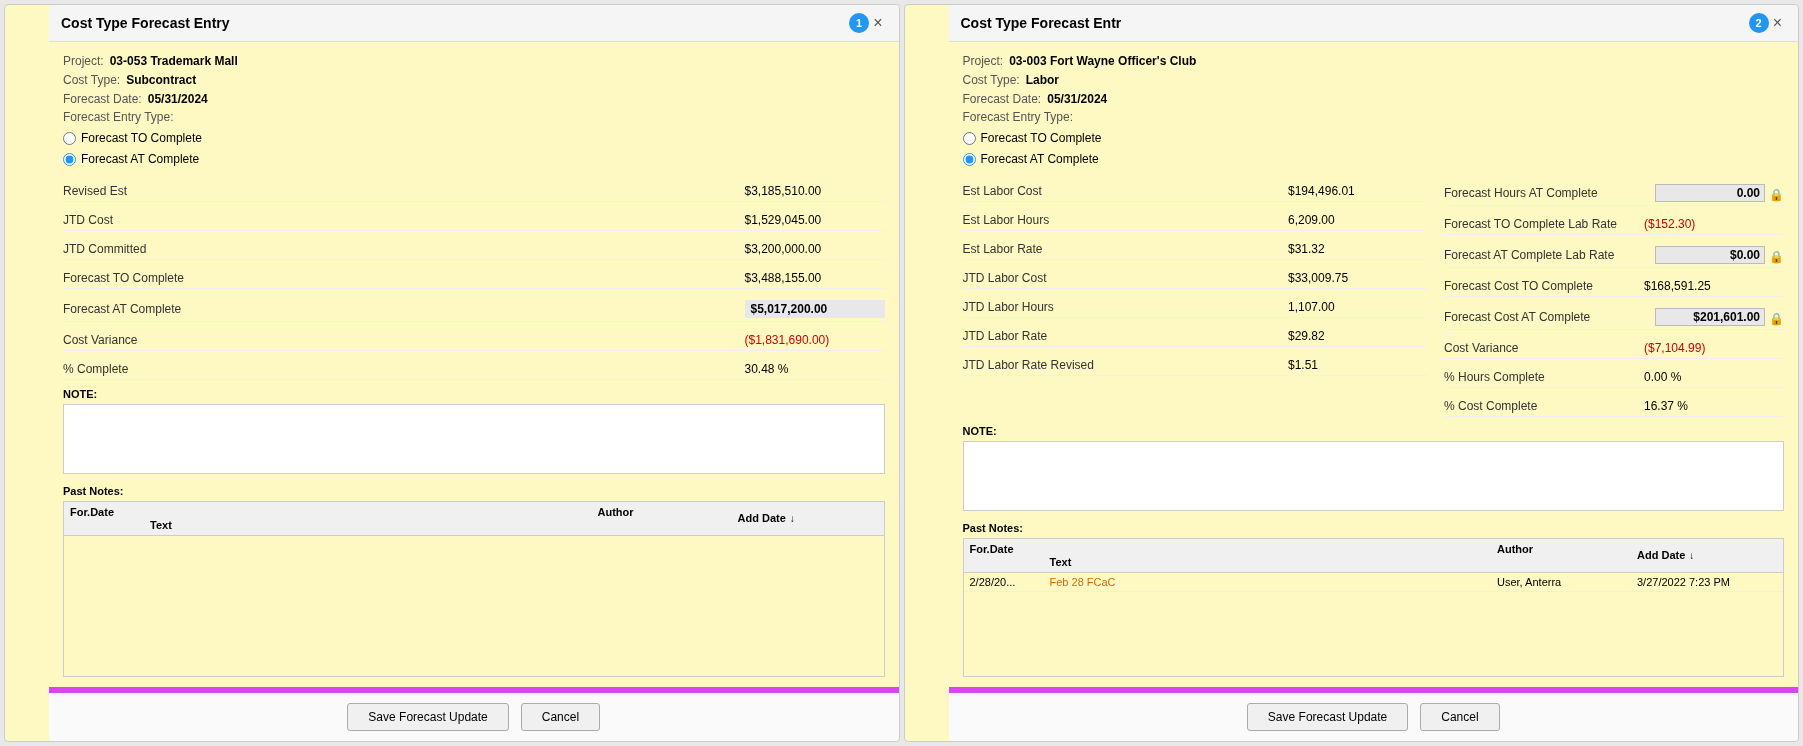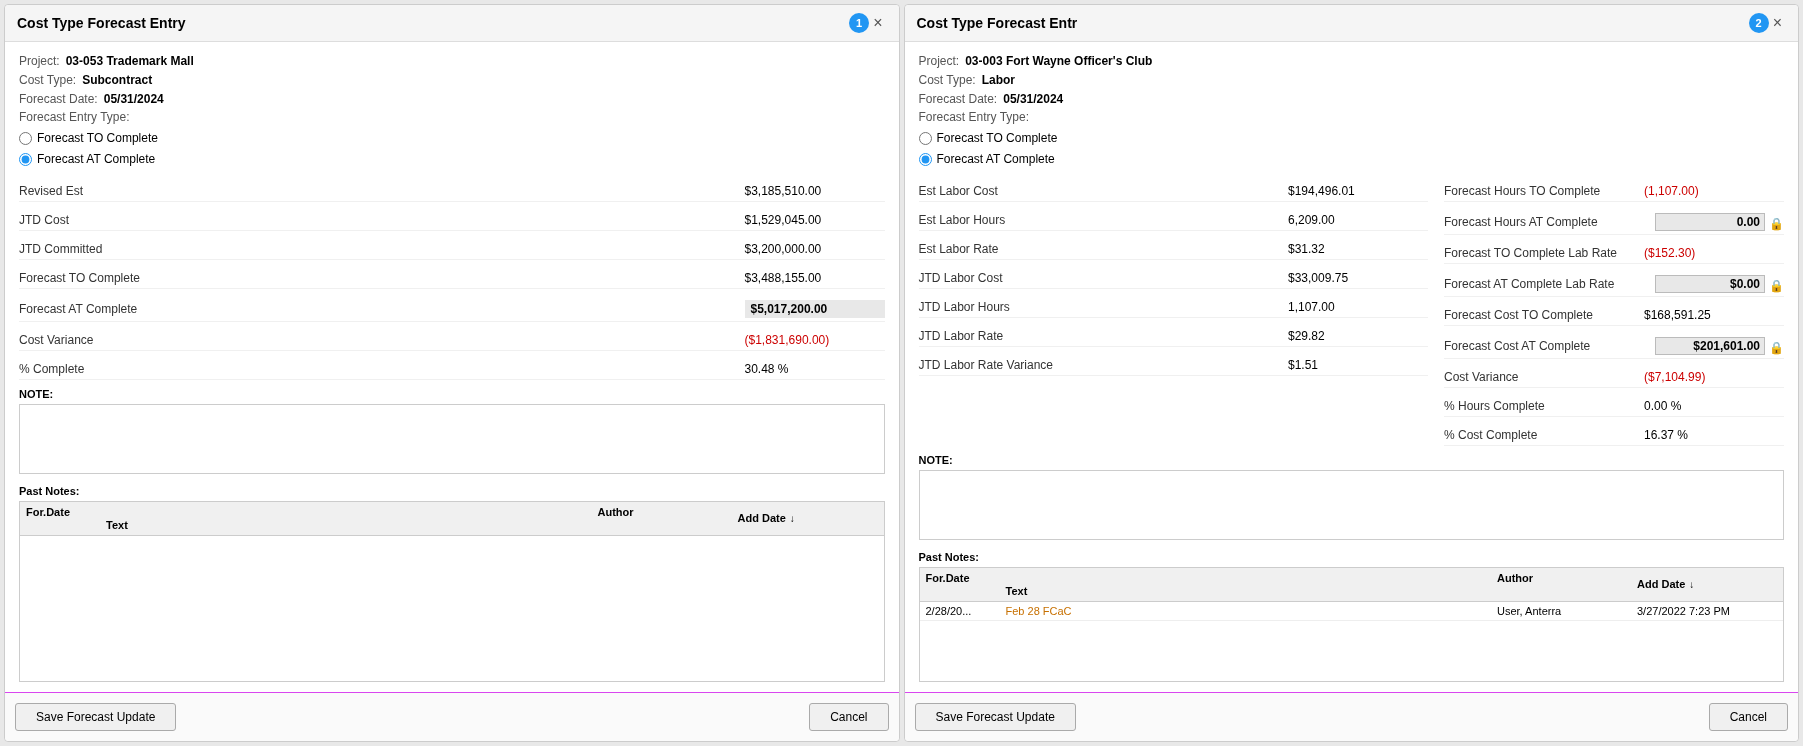--- a/index.html
+++ b/index.html
@@ -7,27 +7,28 @@
       font-family: Arial, sans-serif;
       font-size: 12px;
       background: #e8e8e8;
       display: flex;
       gap: 4px;
       padding: 4px;
       min-height: 746px;
       min-width: 1803px;
     }
     .dialog {
-      background: #ffffff;
+      background: #fef9c3;
       border: 1px solid #ccc;
       border-radius: 4px;
       flex: 1;
       display: flex;
       flex-direction: column;
       position: relative;
+      padding-left: 44px;
     }
     .dialog-header {
       display: flex;
       align-items: center;
       padding: 8px 12px;
       border-bottom: 1px solid #ddd;
       background: #f5f5f5;
       border-radius: 4px 4px 0 0;
     }
     .dialog-title {
@@ -170,24 +171,24 @@
       font-size: 11px;
     }
     .col-date { width: 80px; flex-shrink: 0; }
     .col-text { flex: 1; color: #c77000; }
     .col-text-plain { flex: 1; margin-top: 13px; }
     .col-author { width: 140px; flex-shrink: 0; }
     .col-adddate { width: 140px; flex-shrink: 0; display: flex; align-items: center; gap: 4px; }
     .sort-icon { font-size: 10px; }
     .dialog-footer {
       display: flex;
-      justify-content: space-between;
+      justify-content: center;
       gap: 12px;
       padding: 10px;
-      border-top: 1px solid #d946ef;
+      border-top: 6px solid #d946ef;
       background: #fafafa;
       border-radius: 0 0 4px 4px;
     }
     .btn {
       padding: 6px 20px;
       border: 1px solid #aaa;
       background: #f0f0f0;
       cursor: pointer;
       font-size: 12px;
       border-radius: 3px;
@@ -374,31 +375,27 @@
     </div>
             <div class="data-row">
       <span class="data-row-label">JTD Labor Hours</span>
       <span class="data-row-value">1,107.00</span>
     </div>
             <div class="data-row">
       <span class="data-row-label">JTD Labor Rate</span>
       <span class="data-row-value">$29.82</span>
     </div>
             <div class="data-row">
-      <span class="data-row-label">JTD Labor Rate Variance</span>
+      <span class="data-row-label">JTD Labor Rate Revised</span>
       <span class="data-row-value">$1.51</span>
     </div>
           </div>
       </div>
       <div class="col-right-data">
         <div class="data-grid" id="d2-right-grid">
-            <div class="data-row">
-      <span class="data-row-label">Forecast Hours TO Complete</span>
-      <span class="data-row-value value-negative">(1,107.00)</span>
-    </div>
             <div class="data-row">
       <span class="data-row-label">Forecast Hours AT Complete</span>
       <span class="value-with-lock">
         <input class="right-val-input" value="0.00" style="">
         <span class="lock-icon">🔒</span>
       </span>
     </div>
             <div class="data-row">
       <span class="data-row-label">Forecast TO Complete Lab Rate</span>
       <span class="data-row-value value-negative">($152.30)</span>

